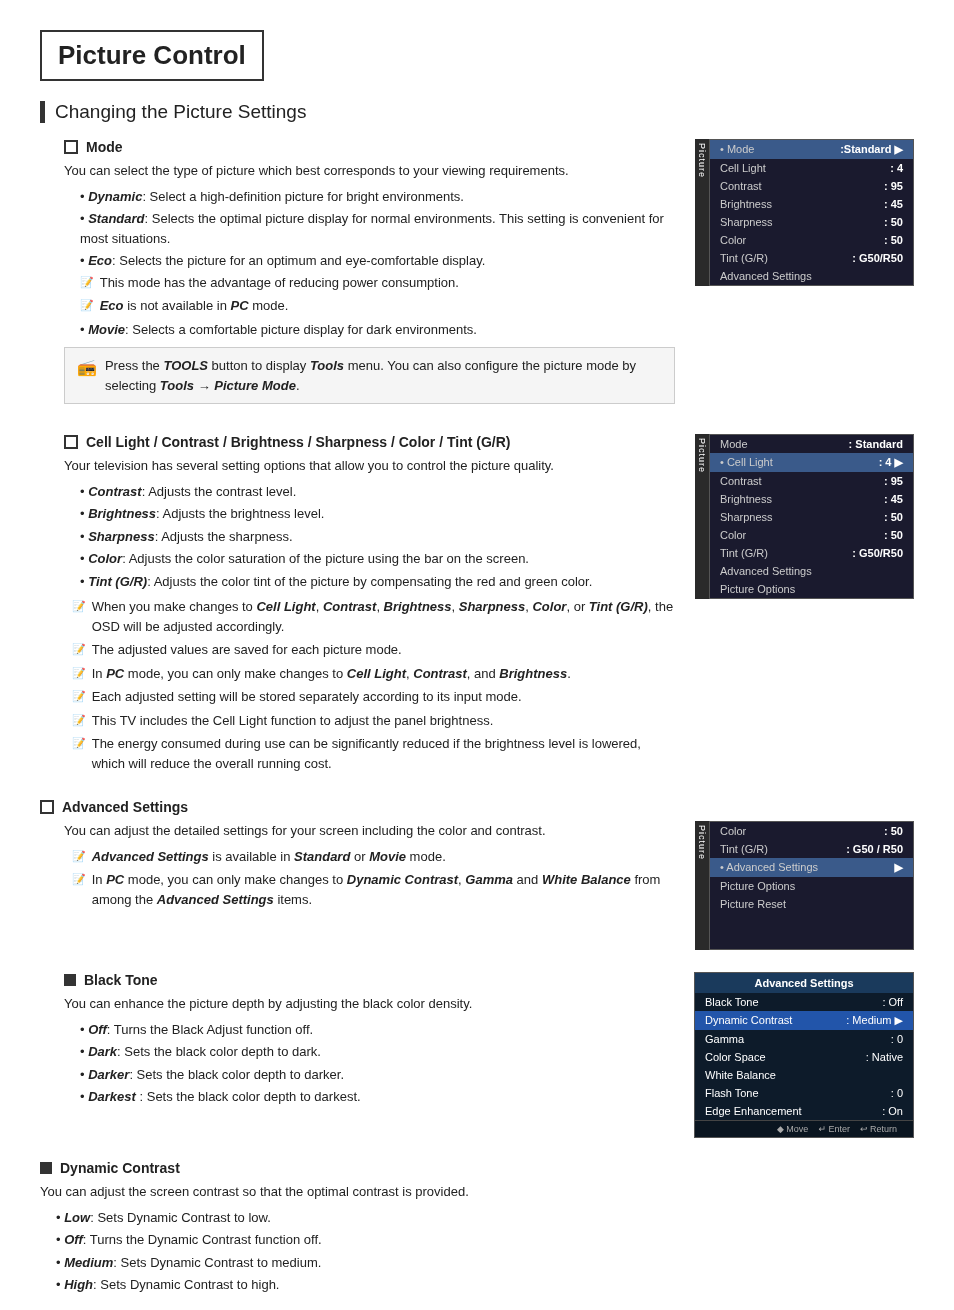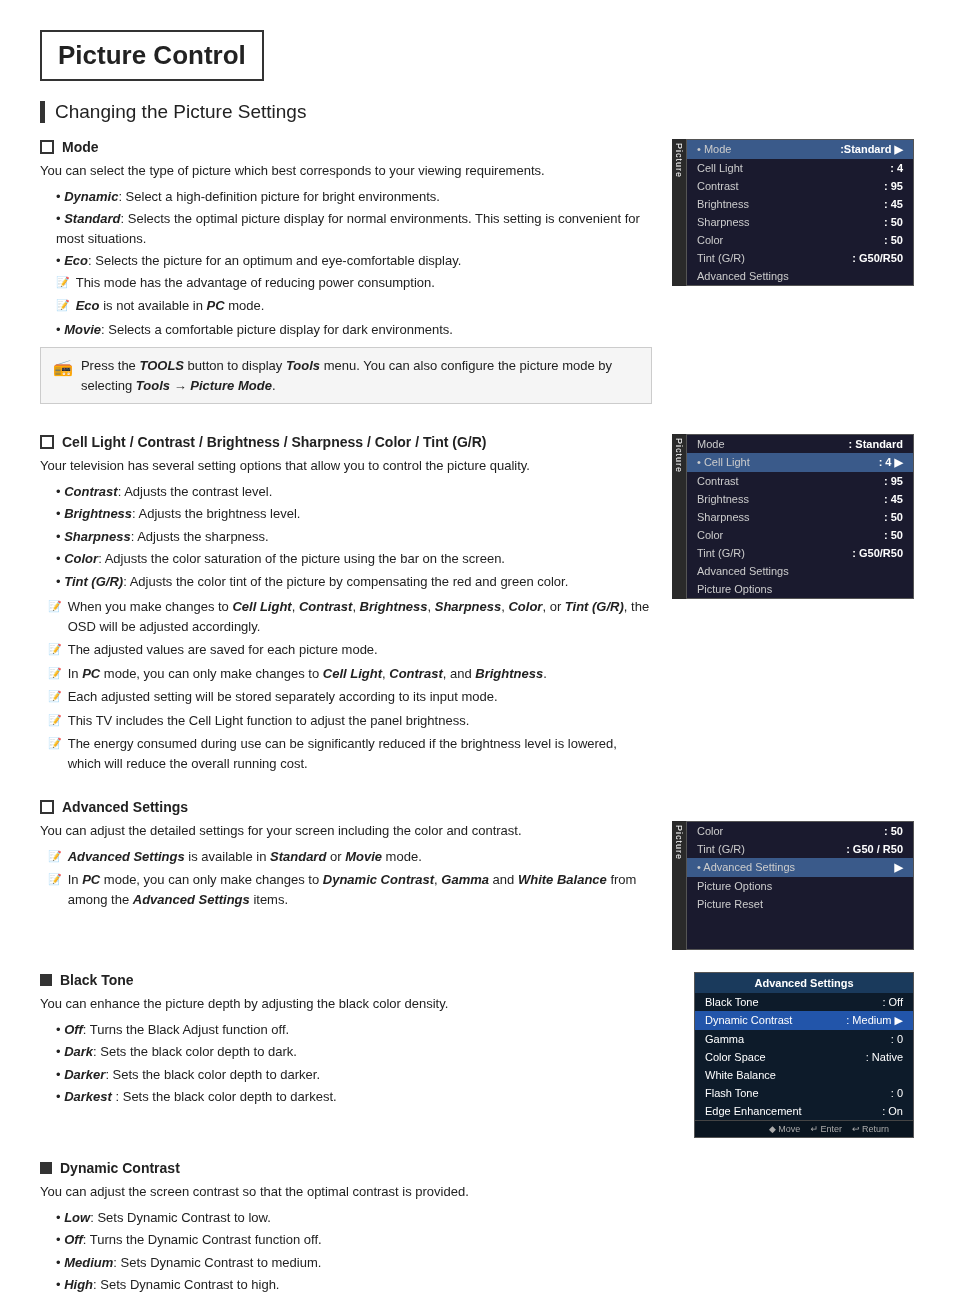--- a/index.html
+++ b/index.html
@@ -97,32 +97,33 @@
     }
     .note-box-icon {
       font-size: 16px;
       color: #555;
       flex-shrink: 0;
     }
     .two-col {
       display: flex;
       gap: 20px;
       align-items: flex-start;
+      margin-left: 24px;
     }
     .two-col-left {
       flex: 1;
     }
     .two-col-right {
       flex-shrink: 0;
     }
     
     .tv-screen {
       background: #1a1a2e;
       color: #fff;
-      width: 228px;
+      width: 205px;
       font-size: 11px;
       border: 1px solid #555;
       position: relative;
     }
     .tv-row {
       display: flex;
       justify-content: space-between;
       padding: 3px 10px;
       font-size: 11px;
     }
@@ -149,21 +150,21 @@
     .adv-row {
       display: flex;
       justify-content: space-between;
       padding: 3px 10px;
     }
     .adv-row.highlighted {
       background: #2255aa;
     }
     .adv-footer {
       background: #0a1520;
-      padding: 3px 24px;
+      padding: 3px 16px;
       font-size: 9px;
       color: #aaa;
       display: flex;
       gap: 10px;
       justify-content: flex-end;
       border-top: 1px solid #444;
     }
     b { font-weight: bold; font-style: italic; }
     .tv-side-label {
       writing-mode: vertical-rl;

